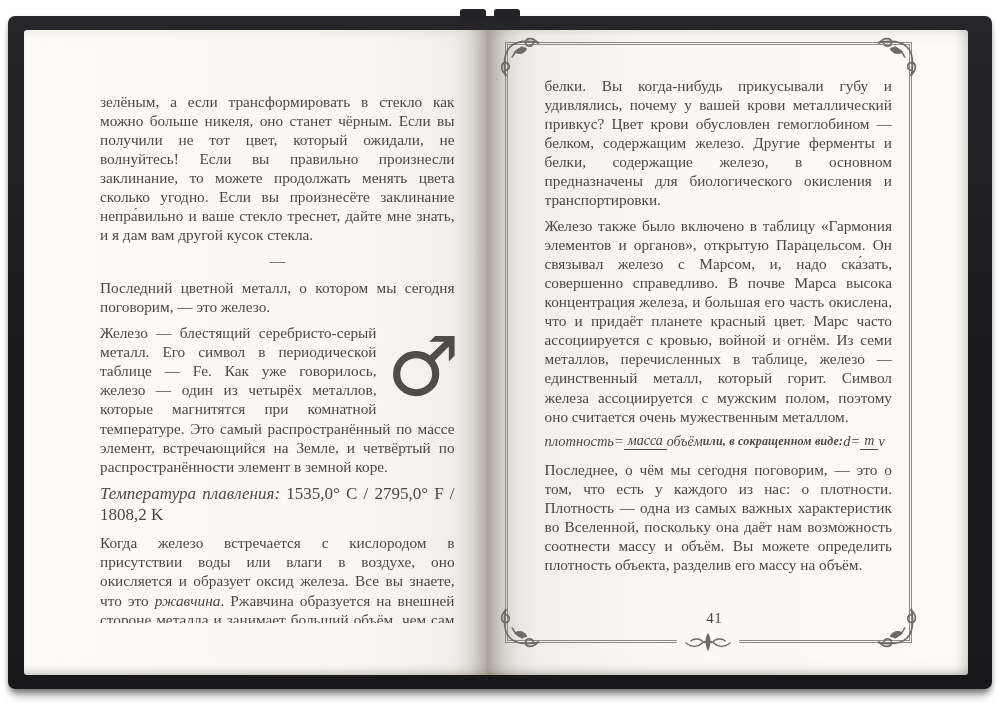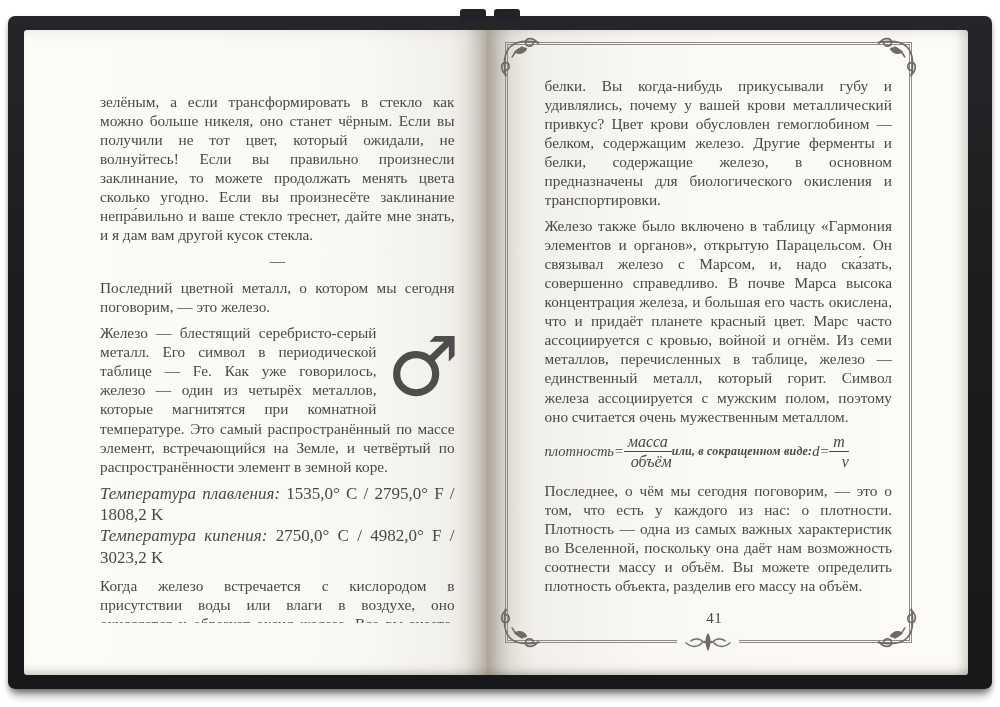--- a/index.html
+++ b/index.html
@@ -74,21 +74,21 @@
     font-size:82px;line-height:76px;text-align:center;color:#4e4d4b;
   }
   h2.heading{
     margin:8px 0 10px;text-align:center;font-size:18.5px;font-weight:700;
     letter-spacing:.2px;color:#42403c;
   }
   .formula{
     display:flex;align-items:center;gap:0;margin:0 0 10px;
     font-style:italic;font-size:14.5px;
   }
-  .frac{display:inline-flex;flex-direction:column;align-items:flex-end;line-height:1.1;font-size:16px;}
+  .frac{display:inline-flex;flex-direction:row;align-items:flex-start;line-height:1.1;font-size:14px;}
   .frac .num{border-bottom:1.2px solid #4a4843;padding:0 4px 1px;}
   .frac .den{padding-top:1px;}
   .connector{font-weight:700;font-size:12px;letter-spacing:.2px;}
   svg.defs{position:absolute;width:0;height:0;}
 </style>
 </head>
 <body>
 
 <svg class="defs" aria-hidden="true">
   <defs>
@@ -121,21 +121,20 @@
     <div class="pages">
 
       <section class="page left-page">
         <div class="page-text">
           <p>зелёным, а если трансформировать в стекло как можно больше никеля, оно станет чёрным. Если вы получили не тот цвет, который ожидали, не волнуйтесь! Если вы правильно произнесли заклинание, то можете продолжать менять цвета сколько угодно. Если вы произнесёте заклинание непра́вильно и ваше стекло треснет, дайте мне знать, и я дам вам другой кусок стекла.</p>
           <p class="separator">—</p>
           <p>Последний цветной металл, о котором мы сегодня поговорим, — это железо.</p>
           <p><span class="mars">♂</span><span>Железо — блестящий серебристо-серый металл. Его символ в периодической таблице — Fe. Как уже говорилось, железо — один из четырёх металлов, которые магнитятся при комнатной температуре. Это самый распространённый по массе элемент, встречающийся на Земле, и четвёртый по распространённости элемент в земной коре.</span></p>
           <div class="props">
             <div class="prop-line"><span class="lbl">Температура плавления:</span> <span>1535,0° C / 2795,0° F / 1808,2 K</span></div>
-            <div class="prop-line"><span class="lbl">Температура кипения:</span> <span>2750,0° C / 4982,0° F / 3023,2 K</span></div>
           </div>
           <p><span>Когда железо встречается с кислородом в присутствии воды или влаги в воздухе, оно окисляется и образует оксид железа. Все вы знаете, что это </span><span class="ital">ржавчина</span><span>. Ржавчина образуется на внешней стороне металла и занимает больший объём, чем сам металл. Из-за этого она отслаивается и обнажает свежее железо под ним, чтобы снова пройти весь процесс.</span></p>
 
         </div>
       </section>
 
       <section class="page right-page">
         <div class="frame">
           <svg class="corner tl">
               <use href="#flourish"></use>

